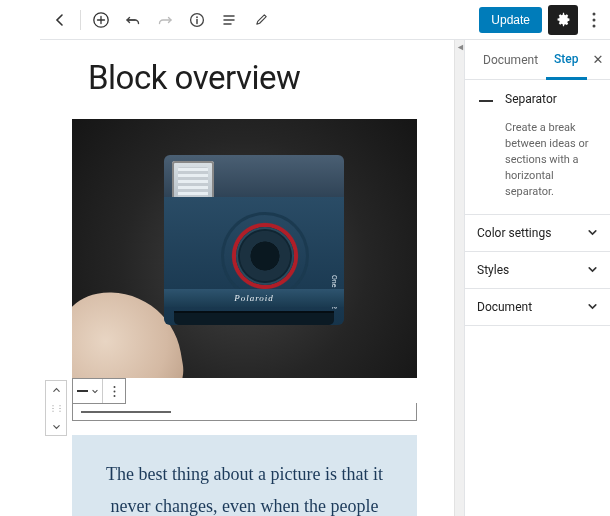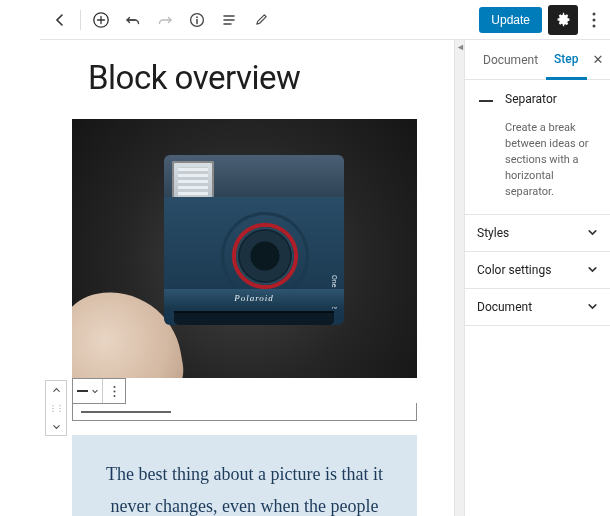--- a/index.html
+++ b/index.html
@@ -208,29 +208,29 @@
       <div class="sb-block-info">
         <div class="sb-block-title-row">
           <div class="sb-sep-icon">
               <span></span>
             </div>
           <div class="sb-block-title">Separator</div>
         </div>
         <div class="sb-block-desc">Create a break between ideas or sections with a horizontal separator.</div>
       </div>
       <div class="sb-panel">
-        <span class="label">Styles</span>
+        <span class="label">Color settings</span>
         <span class="chev">
           <svg width="11" height="11" viewBox="0 0 10 10">
               <path d="M2 3.5l3 3 3-3" stroke="#333" stroke-width="1.4" fill="none" stroke-linecap="round"></path>
             </svg>
         </span>
       </div>
       <div class="sb-panel">
-        <span class="label">Color settings</span>
+        <span class="label">Styles</span>
         <span class="chev">
           <svg width="11" height="11" viewBox="0 0 10 10">
               <path d="M2 3.5l3 3 3-3" stroke="#333" stroke-width="1.4" fill="none" stroke-linecap="round"></path>
             </svg>
         </span>
       </div>
       <div class="sb-panel">
         <span class="label">Document</span>
         <span class="chev">
           <svg width="11" height="11" viewBox="0 0 10 10">

